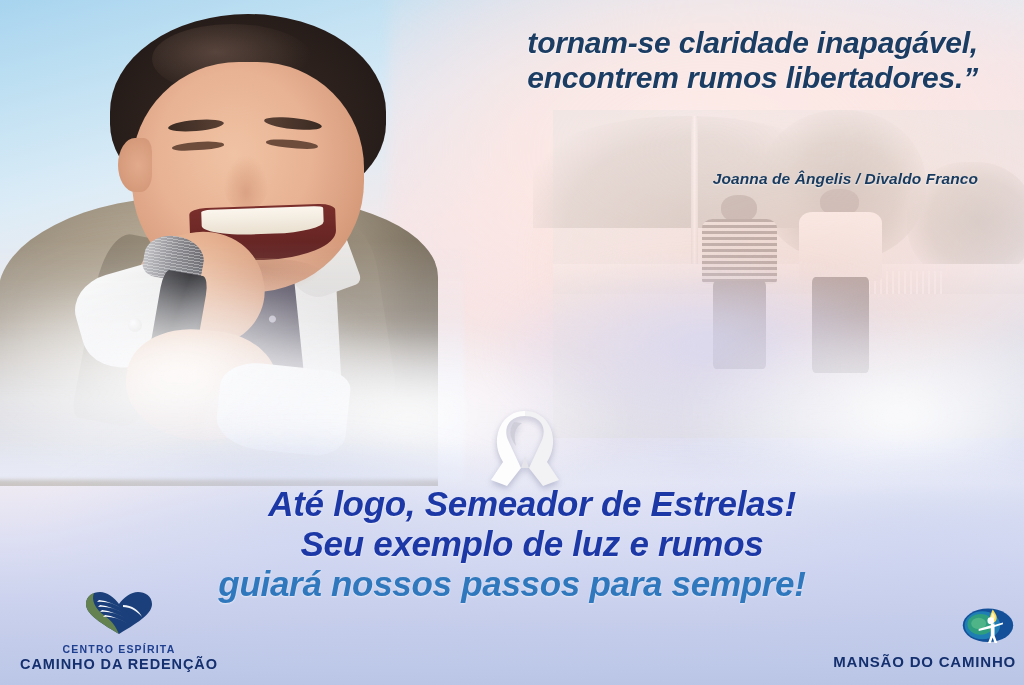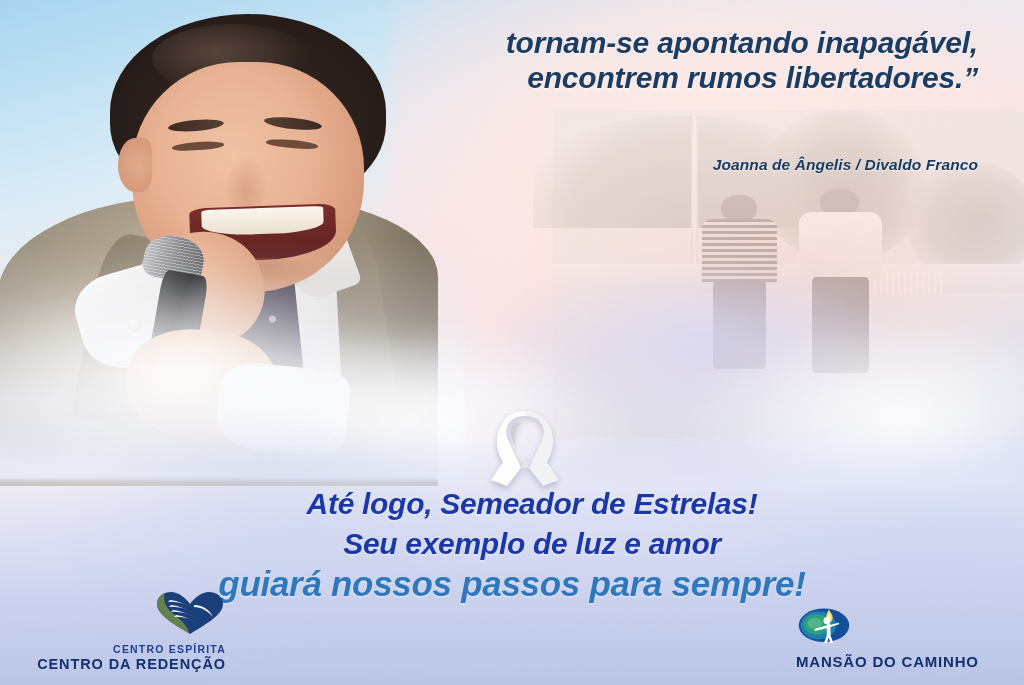--- a/index.html
+++ b/index.html
@@ -206,44 +206,44 @@
   
   .quote{
     position:absolute;right:46px;top:26px;width:620px;
     text-align:right;color:#1b3d63;
     font-style:italic;font-weight:bold;
     font-size:30px;line-height:34.5px;letter-spacing:-.2px;
     text-shadow:0 1px 2px rgba(255,255,255,.75);
   }
   .quote-line{display:block;white-space:nowrap;}
   .quote-attr{
-    position:absolute;right:46px;top:156px;width:620px;
+    position:absolute;right:46px;top:170px;width:620px;
     text-align:right;color:#173a5e;
     font-style:italic;font-weight:bold;font-size:15.5px;letter-spacing:.1px;
     text-shadow:0 1px 2px rgba(255,255,255,.7);
   }
 
   
   .ribbon{position:absolute;left:477px;top:406px;width:96px;height:84px;
     filter:drop-shadow(0 3px 3px rgba(110,115,150,.40));}
 
   
   .headline{
     position:absolute;left:0;right:0;top:484px;text-align:center;
     font-style:italic;font-weight:bold;
     line-height:40px;letter-spacing:-.3px;
   }
-  .hl1,.hl2{display:block;color:#1c38a6;font-size:30px;
+  .hl1,.hl2{display:block;color:#1c38a6;font-size:35px;
     text-shadow:0 1px 2px rgba(255,255,255,.55);margin-left:40px;}
   .hl3{display:block;color:#2f78bd;font-size:35px;
     text-shadow:0 1px 2px rgba(255,255,255,.55);text-align:center;}
 
   
-  .logo-left{position:absolute;left:12px;bottom:12px;width:214px;text-align:right;}
-  .logo-right{position:absolute;right:8px;bottom:14px;width:220px;text-align:left;}
+  .logo-left{position:absolute;left:12px;bottom:12px;width:214px;text-align:center;}
+  .logo-right{position:absolute;right:8px;bottom:14px;width:220px;text-align:right;}
   .logo-mark{display:block;margin:0 auto 4px;}
   .logo-txt1{display:block;color:#1f3f8f;font-weight:bold;font-size:10.5px;letter-spacing:1.2px;line-height:13px;}
   .logo-txt2{display:block;color:#15306f;font-weight:bold;font-size:14.5px;letter-spacing:.9px;line-height:17px;}
   .logo-txt-r{display:block;color:#14306e;font-weight:bold;font-size:15px;letter-spacing:.8px;line-height:18px;}
 </style>
 </head>
 <body>
 
 <div id="poster">
 
@@ -311,54 +311,54 @@
     <div class="cl w" style="left:18%;top:18%;width:44%;height:42%;"></div>
     <div class="cl v" style="left:48%;top:2%;width:42%;height:40%;"></div>
     <div class="cl w" style="left:66%;top:16%;width:44%;height:46%;"></div>
     <div class="cl b" style="left:4%;top:44%;width:52%;height:48%;"></div>
     <div class="cl v" style="left:40%;top:50%;width:54%;height:50%;"></div>
     <div class="cl b" style="left:70%;top:52%;width:40%;height:46%;"></div>
     <div class="cloud-sheet"></div>
   </div>
 
   <div class="quote">
-    <span class="quote-line">tornam-se apontando inapagável,</span>
+    <span class="quote-line">tornam-se claridade inapagável,</span>
     <span class="quote-line">encontrem rumos libertadores.”</span>
   </div>
   <div class="quote-attr">Joanna de Ângelis / Divaldo Franco</div>
 
   <div class="ribbon">
     <svg viewBox="0 0 96 84" width="96" height="84" aria-hidden="true">
       <path d="M48 10 C32 10 26 22 31 34 L44 62 L30 80 L14 74 L26 56 C14 38 20 12 40 6 C43 5 46 5 48 5 Z" fill="#fdfdfd"></path>
       <path d="M48 10 C64 10 70 22 65 34 L52 62 L66 80 L82 74 L70 56 C82 38 76 12 56 6 C53 5 50 5 48 5 Z" fill="#f2f2f4"></path>
       <path d="M37 16 C31 24 33 32 39 40 C36 28 38 22 45 17 Z" fill="#c9c9d4" opacity=".75"></path>
       <path d="M48 50 L44 62 L52 62 Z" fill="#e4e4ea"></path>
     </svg>
   </div>
 
   <div class="headline">
     <span class="hl1">Até logo, Semeador de Estrelas!</span>
-    <span class="hl2">Seu exemplo de luz e amor</span>
+    <span class="hl2">Seu exemplo de luz e rumos</span>
     <span class="hl3">guiará nossos passos para sempre!</span>
   </div>
 
   <div class="logo-left">
     <span class="logo-mark">
       <svg viewBox="0 0 72 44" width="72" height="44" aria-hidden="true">
         <path d="M36 43 C14 30 3 22 3 13 C3 5 10 1 17 1 C24 1 31 6 36 13 C41 6 48 1 55 1 C62 1 69 5 69 13 C69 22 58 30 36 43 Z" fill="#1b3f7a"></path>
         <path d="M36 43 C14 30 3 22 3 13 C3 8 6 4 11 2 C8 9 12 18 22 25 C29 30 33 36 36 43 Z" fill="#6d8a4a" opacity=".9"></path>
         <path d="M14 11 C22 10 30 12 38 17 C32 13 24 10 16 9 Z" fill="#ffffff"></path>
         <path d="M15 16 C23 15 31 17 40 22 C33 18 25 15 17 14 Z" fill="#ffffff"></path>
         <path d="M17 21 C25 20 33 22 42 27 C35 23 27 20 19 19 Z" fill="#ffffff"></path>
         <path d="M20 26 C27 25 35 27 44 32 C37 28 29 25 22 24 Z" fill="#ffffff"></path>
         <path d="M40 14 C49 14 56 19 59 26 C54 20 47 16 40 16 Z" fill="#ffffff" opacity=".95"></path>
       </svg>
     </span>
     <span class="logo-txt1">CENTRO ESPÍRITA</span>
-    <span class="logo-txt2">CENTRO DA REDENÇÃO</span>
+    <span class="logo-txt2">CAMINHO DA REDENÇÃO</span>
   </div>
 
   <div class="logo-right">
     <span class="logo-mark">
       <svg viewBox="0 0 60 48" width="56" height="45" aria-hidden="true">
         <ellipse cx="30" cy="27" rx="27" ry="18" fill="#14509a"></ellipse>
         <ellipse cx="24" cy="27" rx="19" ry="15" fill="#1f7fb4"></ellipse>
         <ellipse cx="22" cy="26" rx="14" ry="11" fill="#2f9e7e"></ellipse>
         <ellipse cx="20" cy="25" rx="8" ry="6" fill="#55b88a" opacity=".85"></ellipse>
         <path d="M35 10 C38 14 40 17 39 21 C38 24 35 25 33 23 C31 21 32 17 35 10 Z" fill="#f6d85a"></path>

